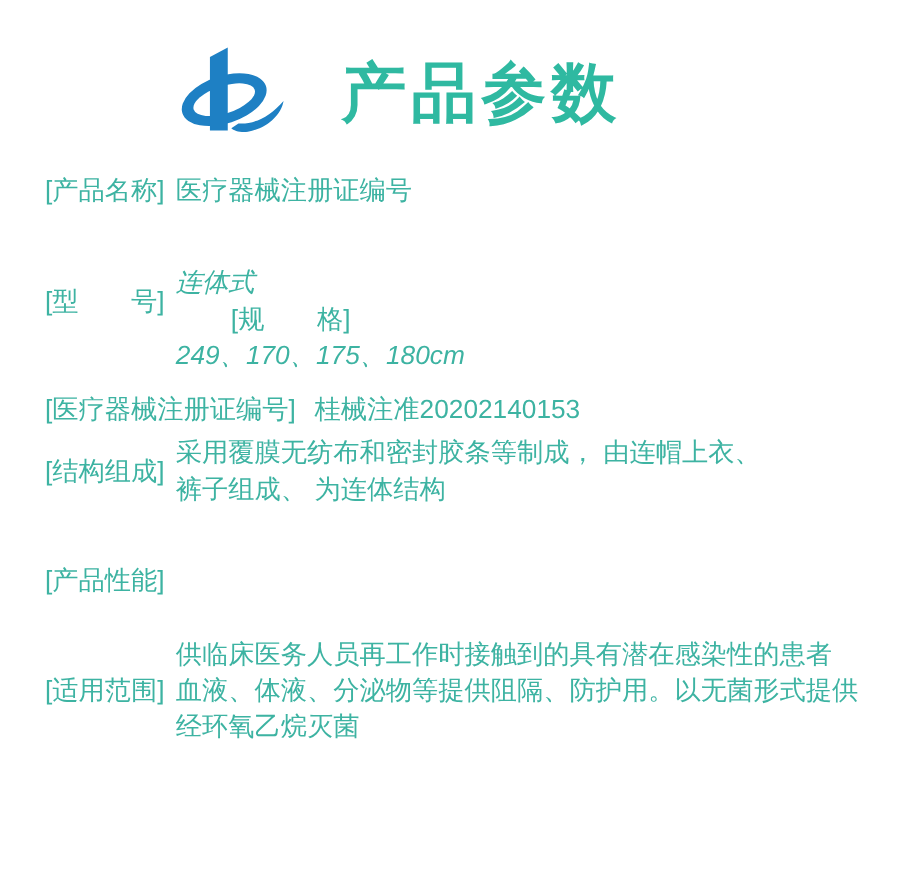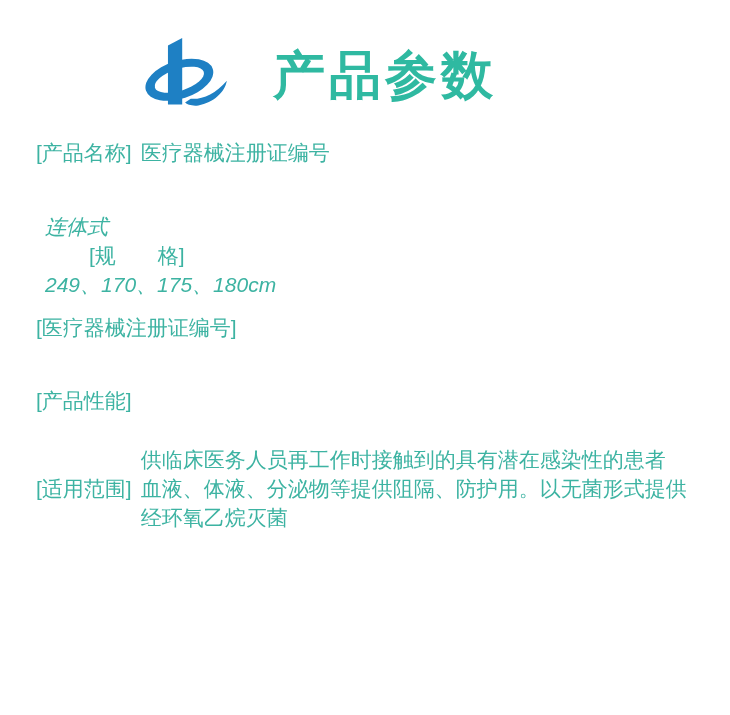--- a/index.html
+++ b/index.html
@@ -57,31 +57,38 @@
   </header>
 
   <main class="content">
 
     <div class="row row-name">
       <span class="label">[产品名称]</span>
       <div class="value">医疗器械注册证编号</div>
     </div>
 
     <div class="row row-model">
+      <span class="label">[型　　号]</span>
       <div class="value">
         <span class="value-inline">连体式</span>
         <span class="size-label">[规　　格]</span>
         <span class="value-inline">249、170、175、180cm</span>
       </div>
     </div>
 
     <div class="row row-reg">
       <span class="label">[医疗器械注册证编号]</span>
+      <div class="value">桂械注准20202140153</div>
     </div>
 
+    <div class="row row-structure">
+      <span class="label">[结构组成]</span>
+      <div class="value">采用覆膜无纺布和密封胶条等制成，  由连帽上衣、
+裤子组成、  为连体结构</div>
+    </div>
 
     <div class="row row-performance">
       <span class="label">[产品性能]</span>
     </div>
 
     <div class="row row-scope">
       <span class="label">[适用范围]</span>
       <div class="value">供临床医务人员再工作时接触到的具有潜在感染性的患者
 血液、体液、分泌物等提供阻隔、防护用。以无菌形式提供
 经环氧乙烷灭菌</div>

